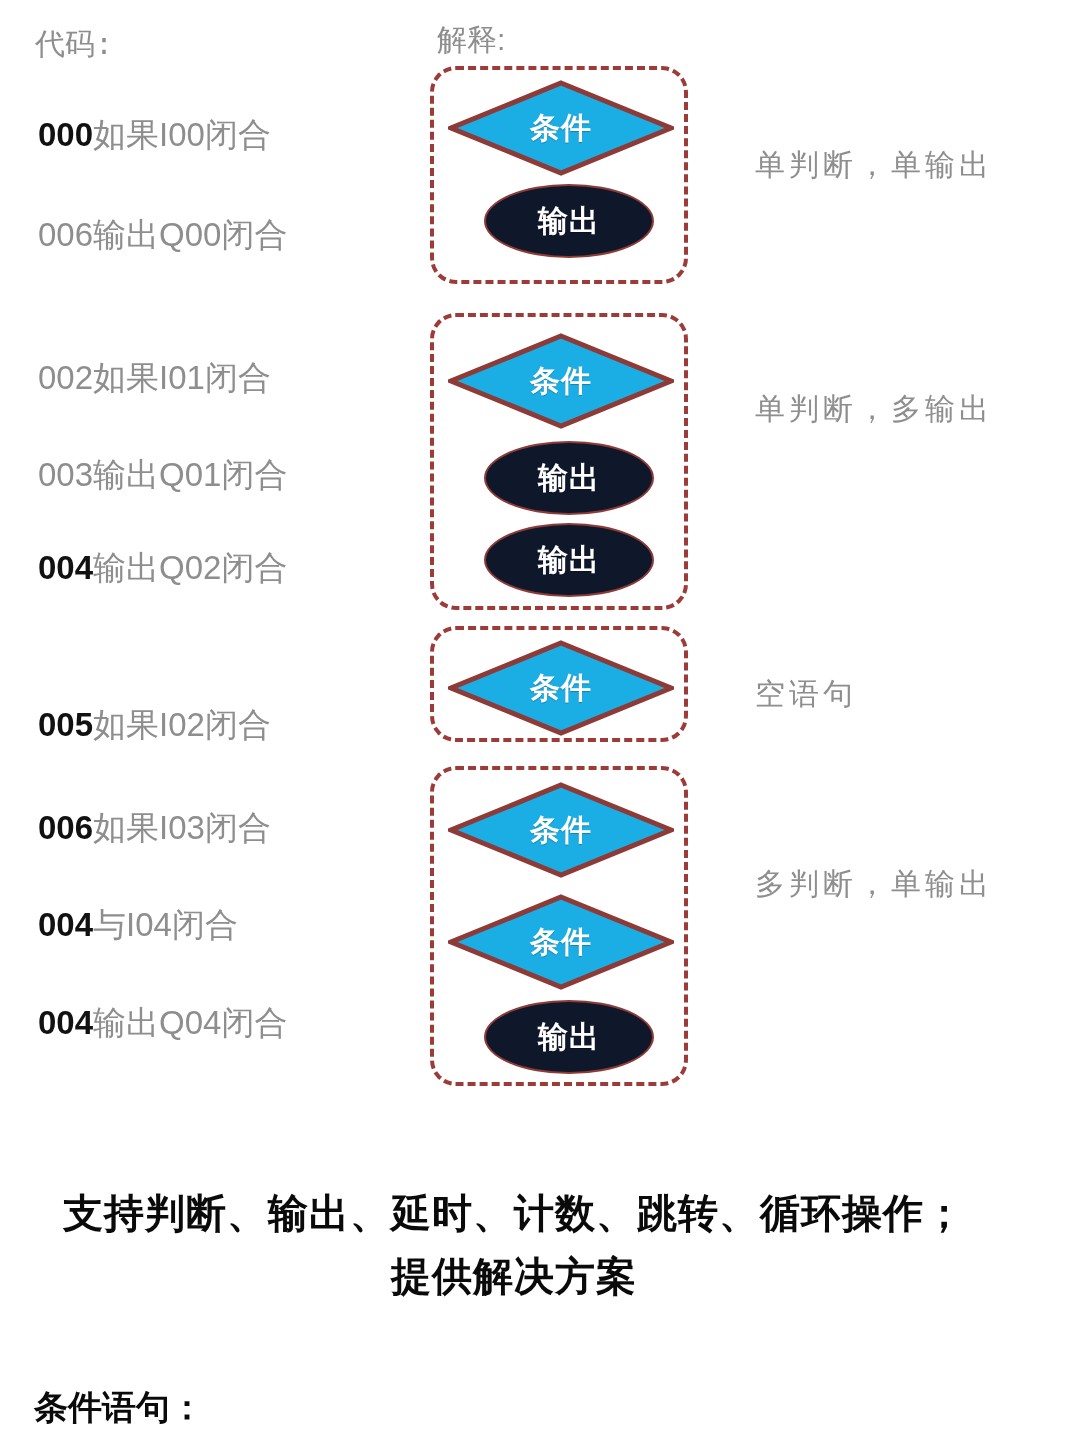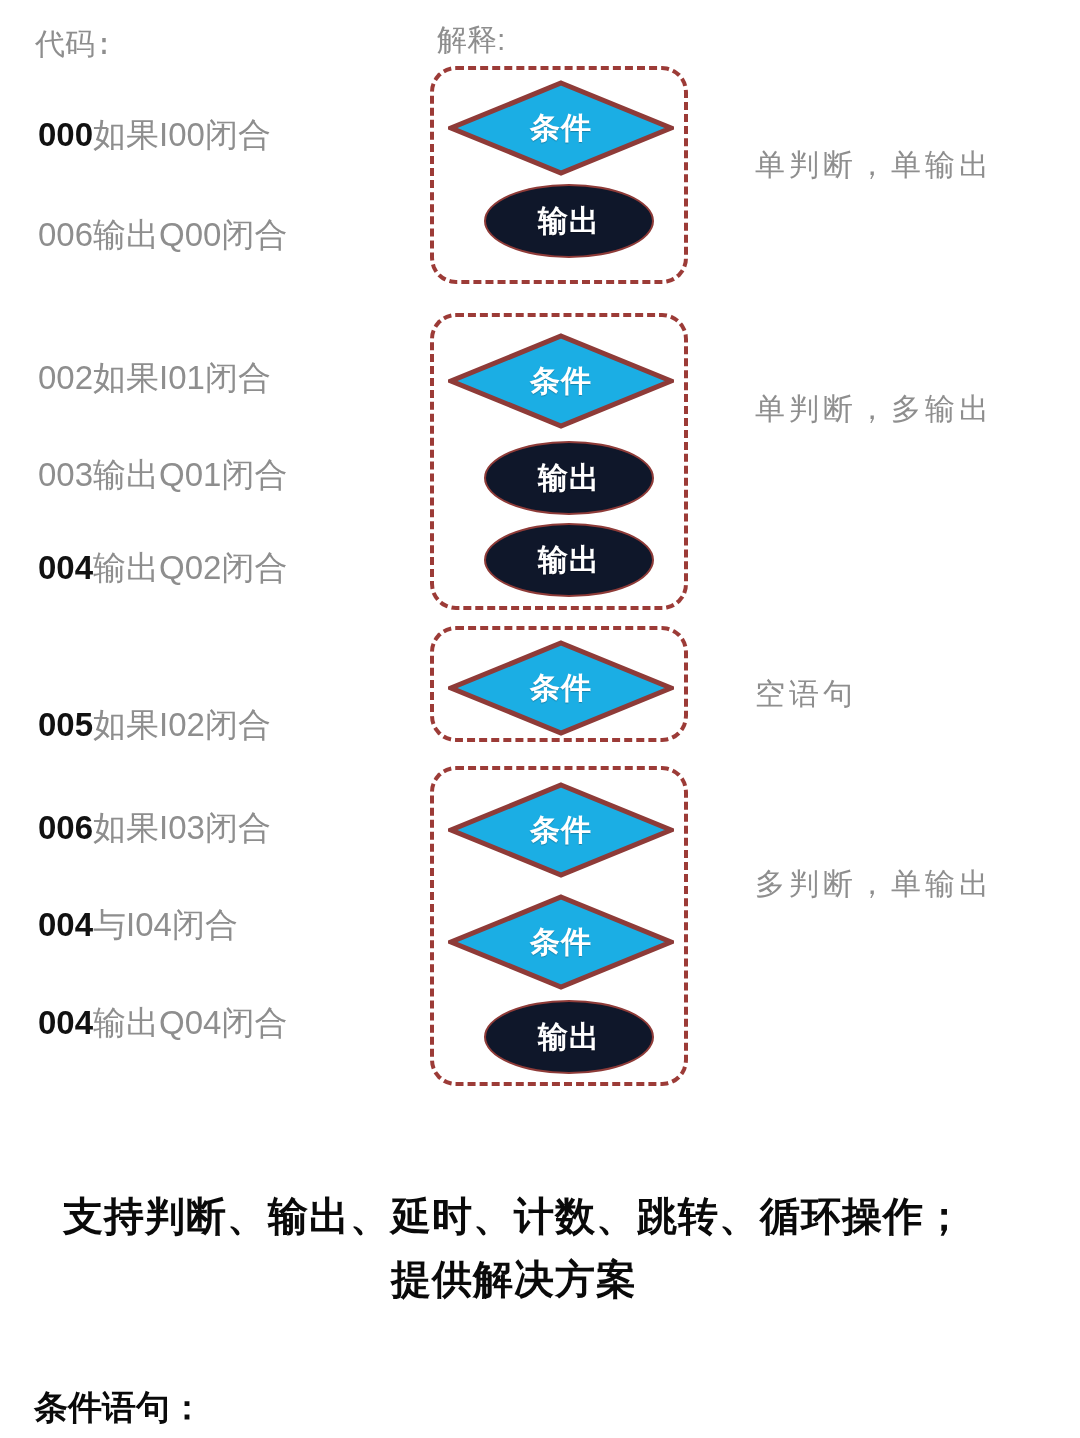--- a/index.html
+++ b/index.html
@@ -169,20 +169,21 @@
     position: absolute;
     left: 0;
     top: 1185px;
     width: 1028px;
     text-align: center;
     color: #0a0a0a;
     font-size: 40px;
     font-weight: bold;
     line-height: 63px;
     letter-spacing: 1px;
+    font-family: Liberation Mono, monospace;
   }
   #bottom-note .note-line { display: block; }
 
   #footer-label {
     position: absolute;
     left: 34px;
     top: 1385px;
     font-size: 34px;
     font-weight: bold;
     color: #0a0a0a;

